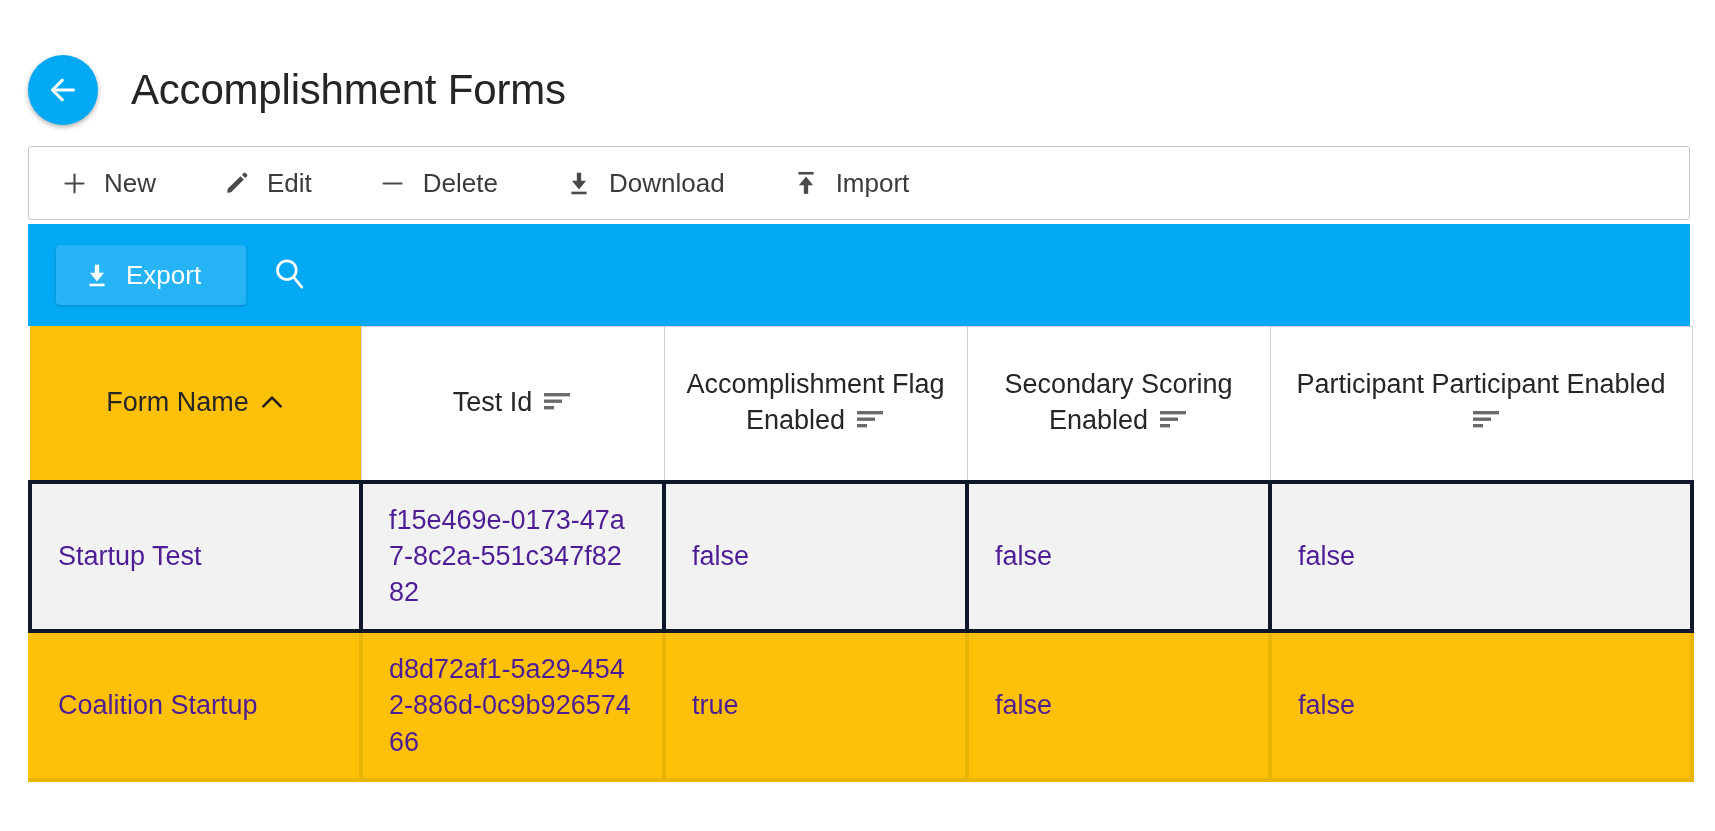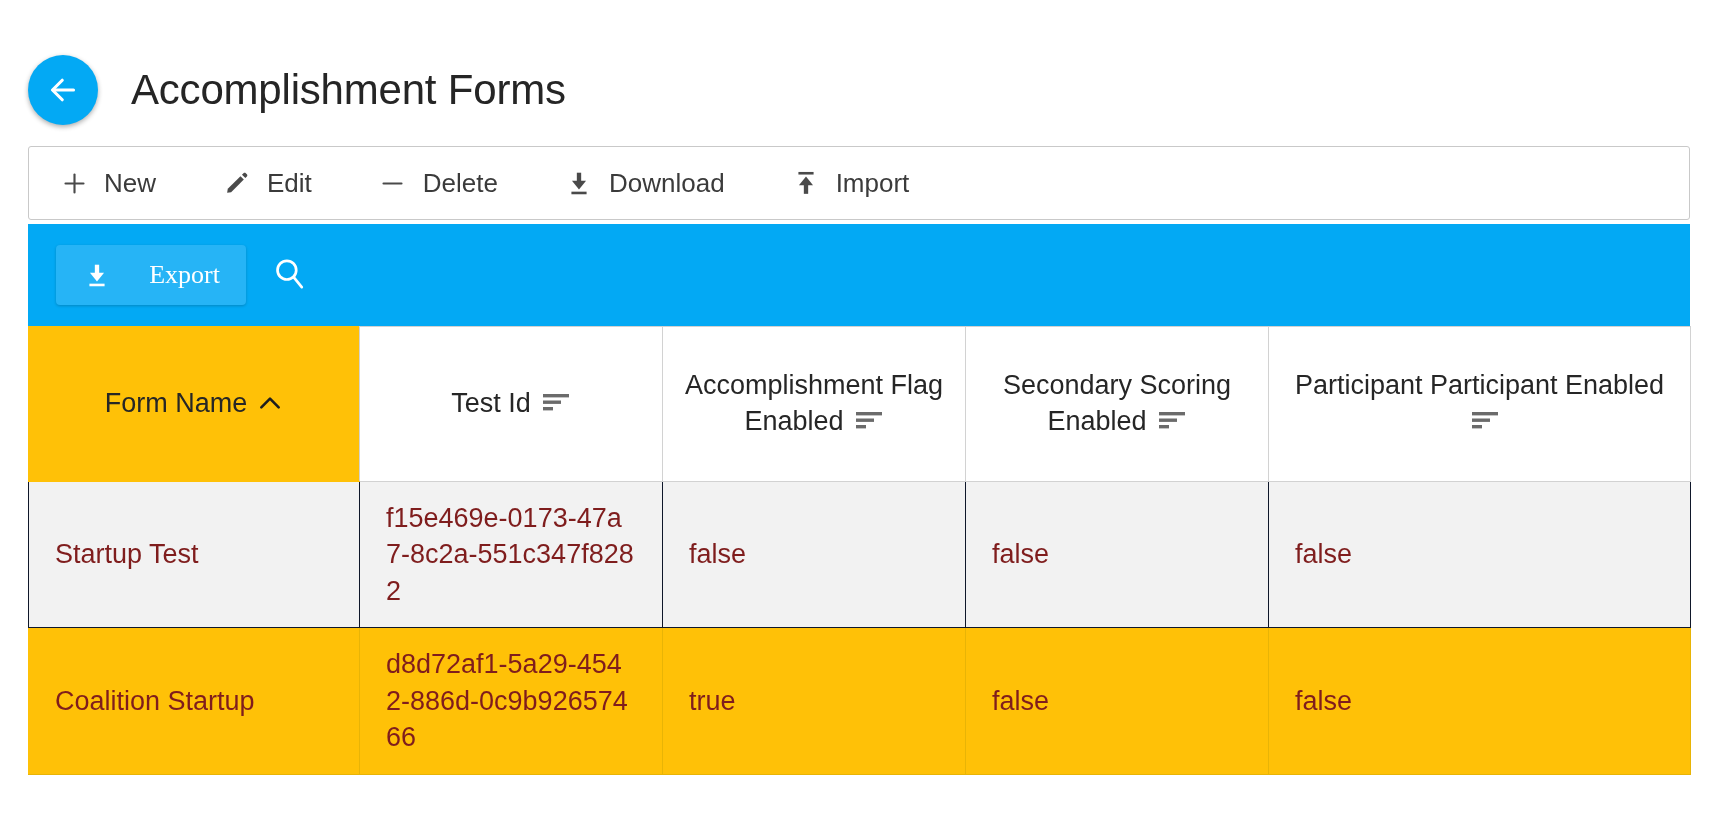--- a/index.html
+++ b/index.html
@@ -95,30 +95,30 @@
     height: 102px;
     background: #03A9F4;
     display: flex;
     align-items: center;
     padding-left: 28px;
   }
 
   .export-button {
     display: flex;
     align-items: center;
-    justify-content: space-between;
+    justify-content: flex-start;
     height: 60px;
     min-width: 190px;
     padding: 4px 26px;
     background: #26B4F6;
     border: none;
     border-radius: 4px;
     color: #ffffff;
     font-size: 26px;
-    font-family: Liberation Serif, serif;
+    font-family: Liberation Sans, sans-serif;
     cursor: pointer;
     box-shadow: 0 1px 3px rgba(0,0,0,0.20);
   }
   .export-button .exp-icon {
     width: 30px; height: 30px; min-width: 30px;
     display:flex; align-items:center; justify-content:center;
     margin-right: 14px;
   }
 
   .search-wrap {
@@ -185,23 +185,23 @@
   }
   .sort-icon, .filter-icon {
     display: inline-block;
     vertical-align: middle;
     margin-left: 10px;
     position: relative;
     top: -2px;
   }
 
   .grid td {
-    border: 1px solid #0f172a;
+    border: 4px solid #0f172a;
     font-size: 27px;
-    color: #7f1d1d;
+    color: #4c1d95;
     padding: 18px 26px;
     vertical-align: middle;
     line-height: 1.35;
     height: 142px;
   }
   tr.row-alt td { background: #f2f2f2; }
   tr.row-sel td { background: #FFC107; border-color: #e8b406; }
   tr.row-sel td:first-child { border-left-color: #FFC107; }
   .cell-id { word-break: break-all; }
 </style>

